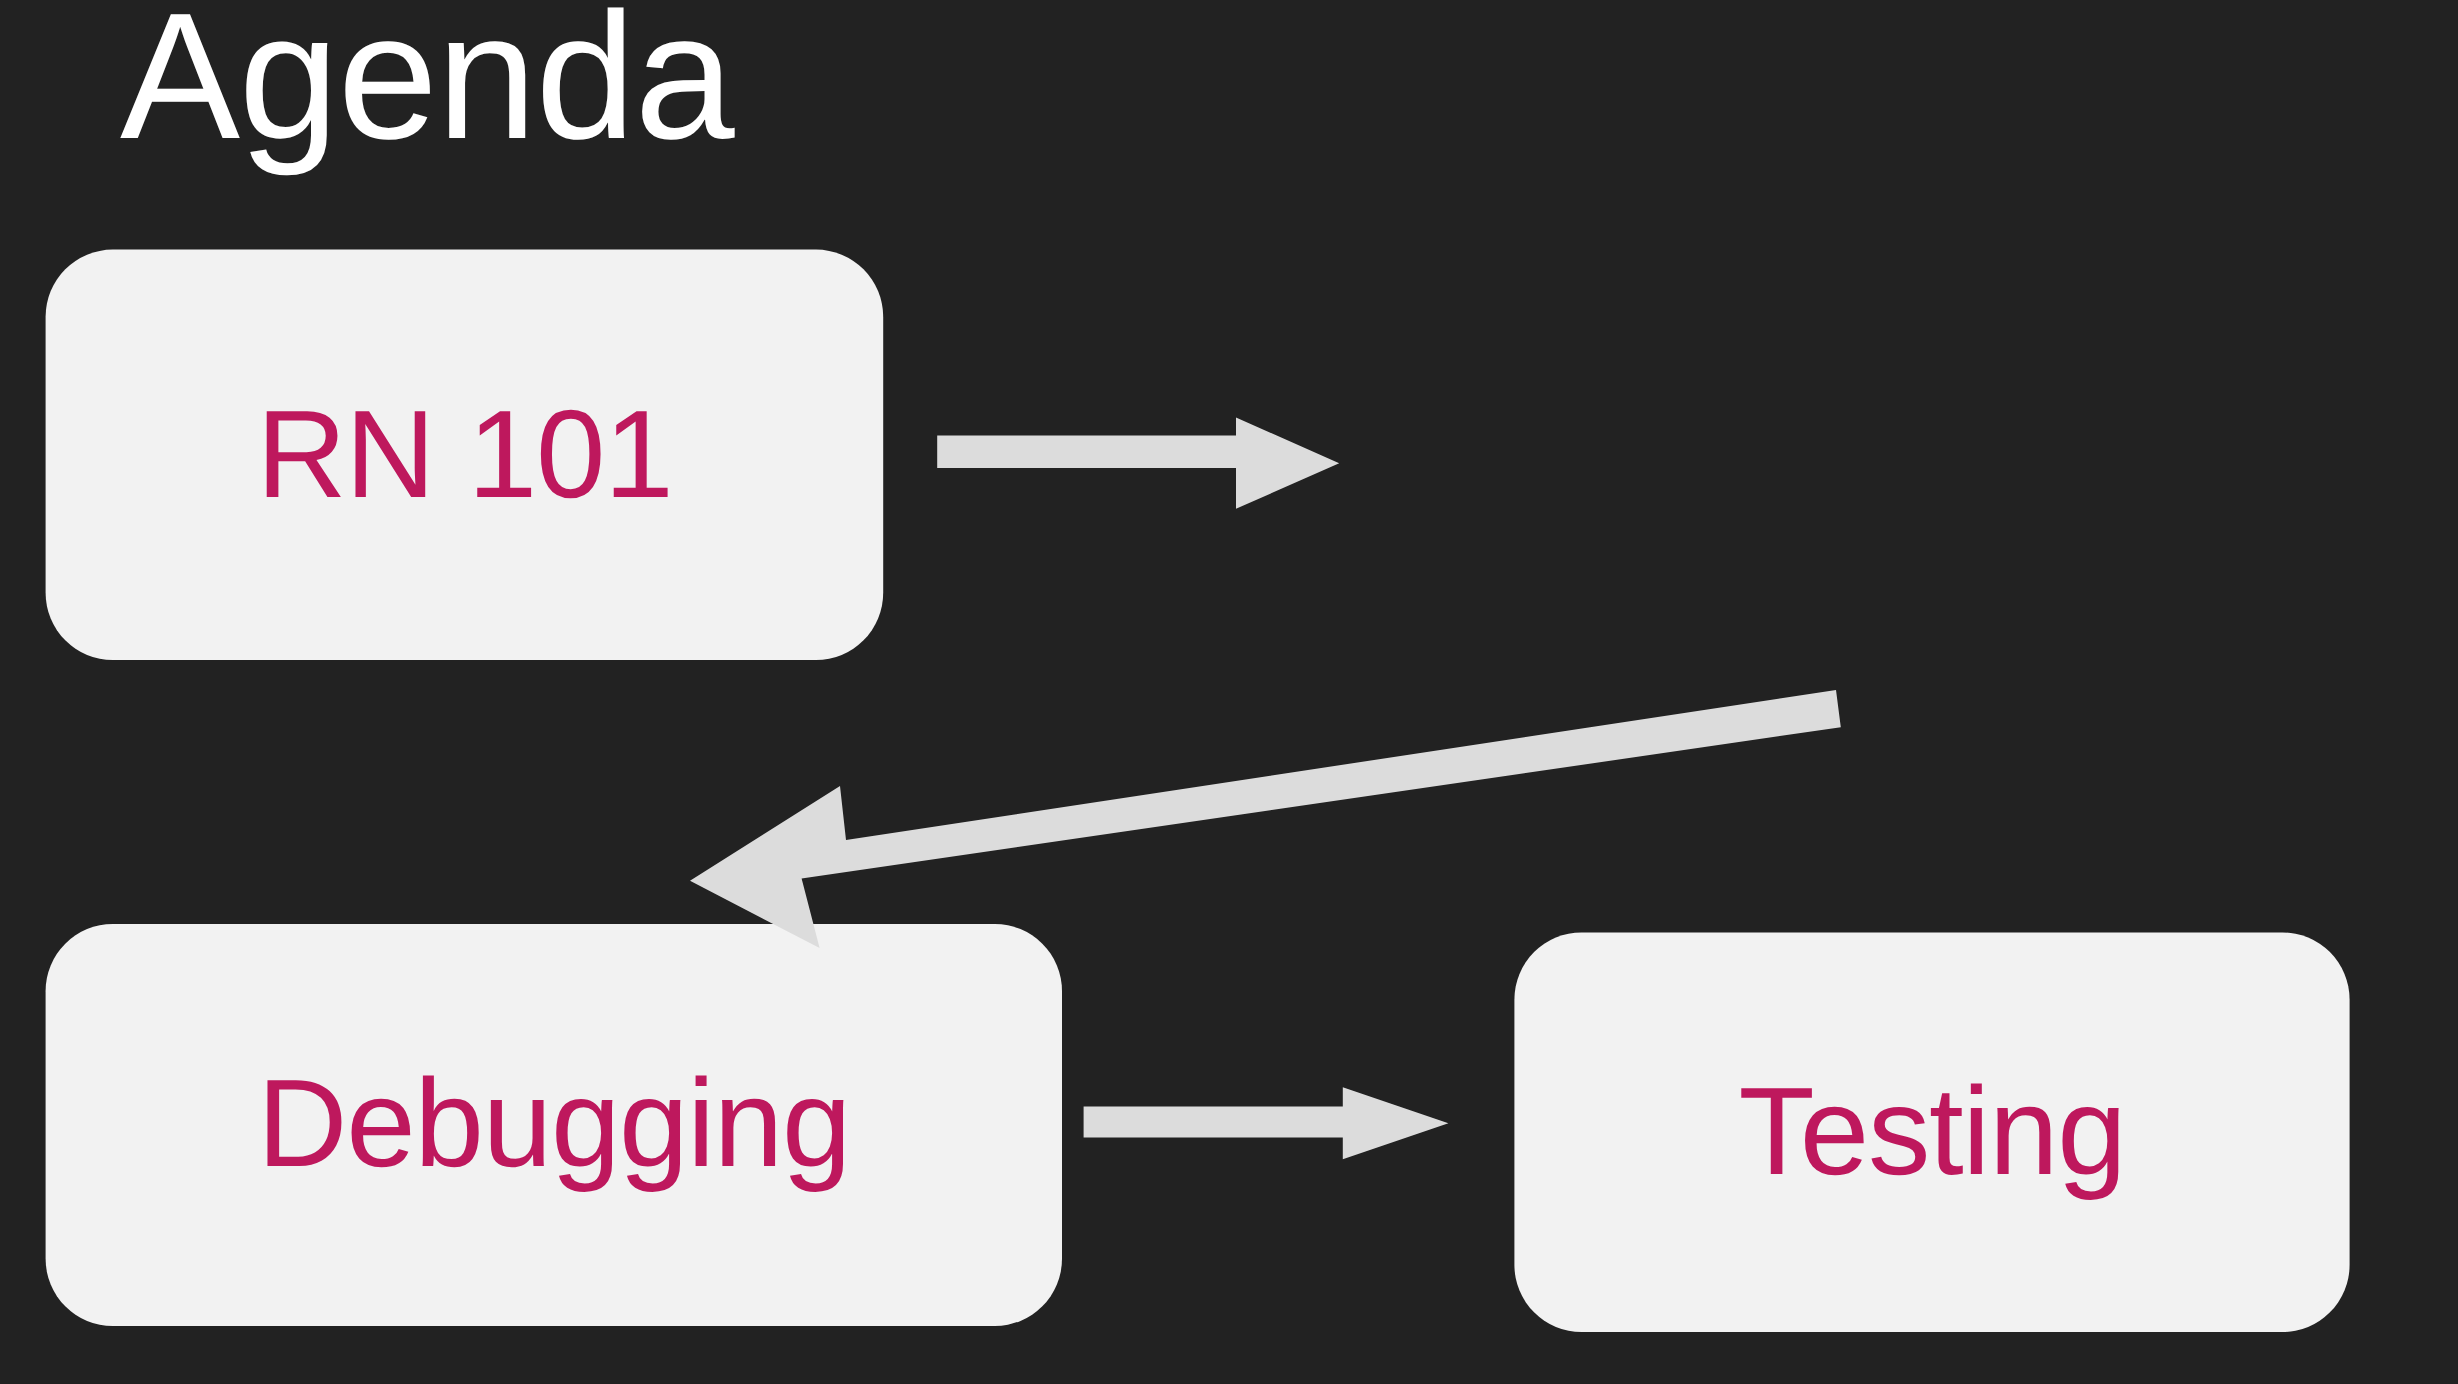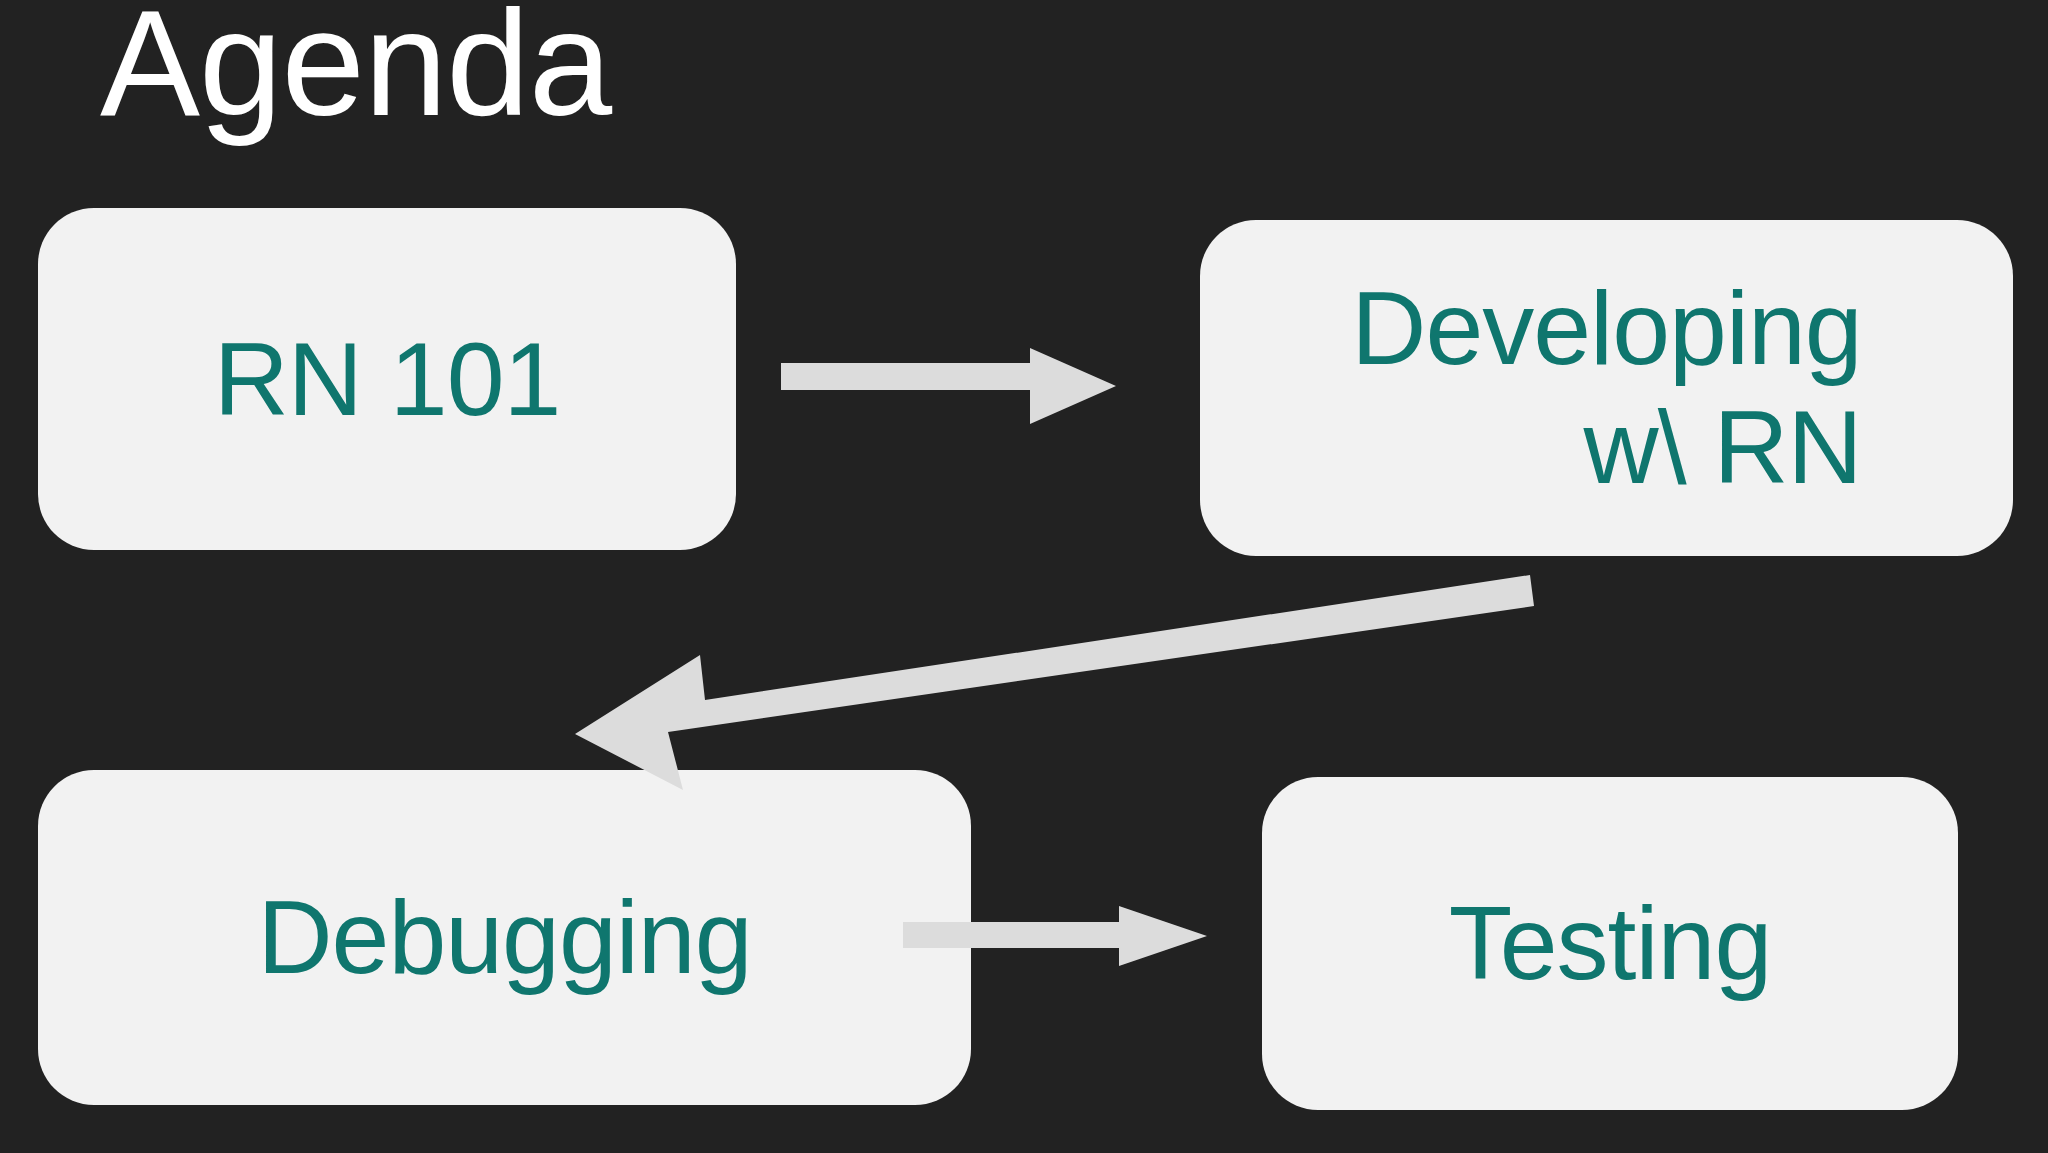--- a/index.html
+++ b/index.html
@@ -27,33 +27,33 @@
     white-space: nowrap;
   }
   .node {
     position: absolute;
     box-sizing: border-box;
     background: #F2F2F2;
     border-radius: 56px;
     display: flex;
     align-items: center;
     justify-content: center;
-    text-align: right;
-    color: #0f766e;
+    text-align: left;
+    color: #be185d;
     font-size: 104px;
     line-height: 1.14;
     font-weight: 400;
     letter-spacing: -1px;
     padding: 24px 14px;
   }
   .node-label { display: block; white-space: pre-line; }
 
   #node-rn101   { left: 38px;   top: 208px;  width: 698px;  height: 342px; }
   #node-dev     { left: 1200px; top: 220px;  width: 813px;  height: 336px; }
-  #node-debug   { left: 38px;   top: 770px;  width: 933px;  height: 335px; }
+  #node-debug   { left: 38px;   top: 770px;  width: 847px;  height: 335px; }
   #node-testing { left: 1226px; top: 777px;  width: 696px;  height: 333px; margin-left: 36px; }
 
   .arrow-layer {
     position: absolute;
     left: 0; top: 0;
     width: 2048px;
     height: 1153px;
     pointer-events: none;
   }
   .arrow-shape { fill: #DCDCDC; }
@@ -62,24 +62,20 @@
 <body>
 
 <div id="slide">
 
   <div id="page-title">Agenda</div>
 
   <div class="node" id="node-rn101">
     <span class="node-label">RN 101</span>
   </div>
 
-  <div class="node" id="node-dev">
-    <span class="node-label">Developing
-w\ RN</span>
-  </div>
 
   <div class="node" id="node-debug">
     <span class="node-label">Debugging</span>
   </div>
 
   <div class="node" id="node-testing">
     <span class="node-label">Testing</span>
   </div>
 
   <svg class="arrow-layer" viewBox="0 0 2048 1153">

